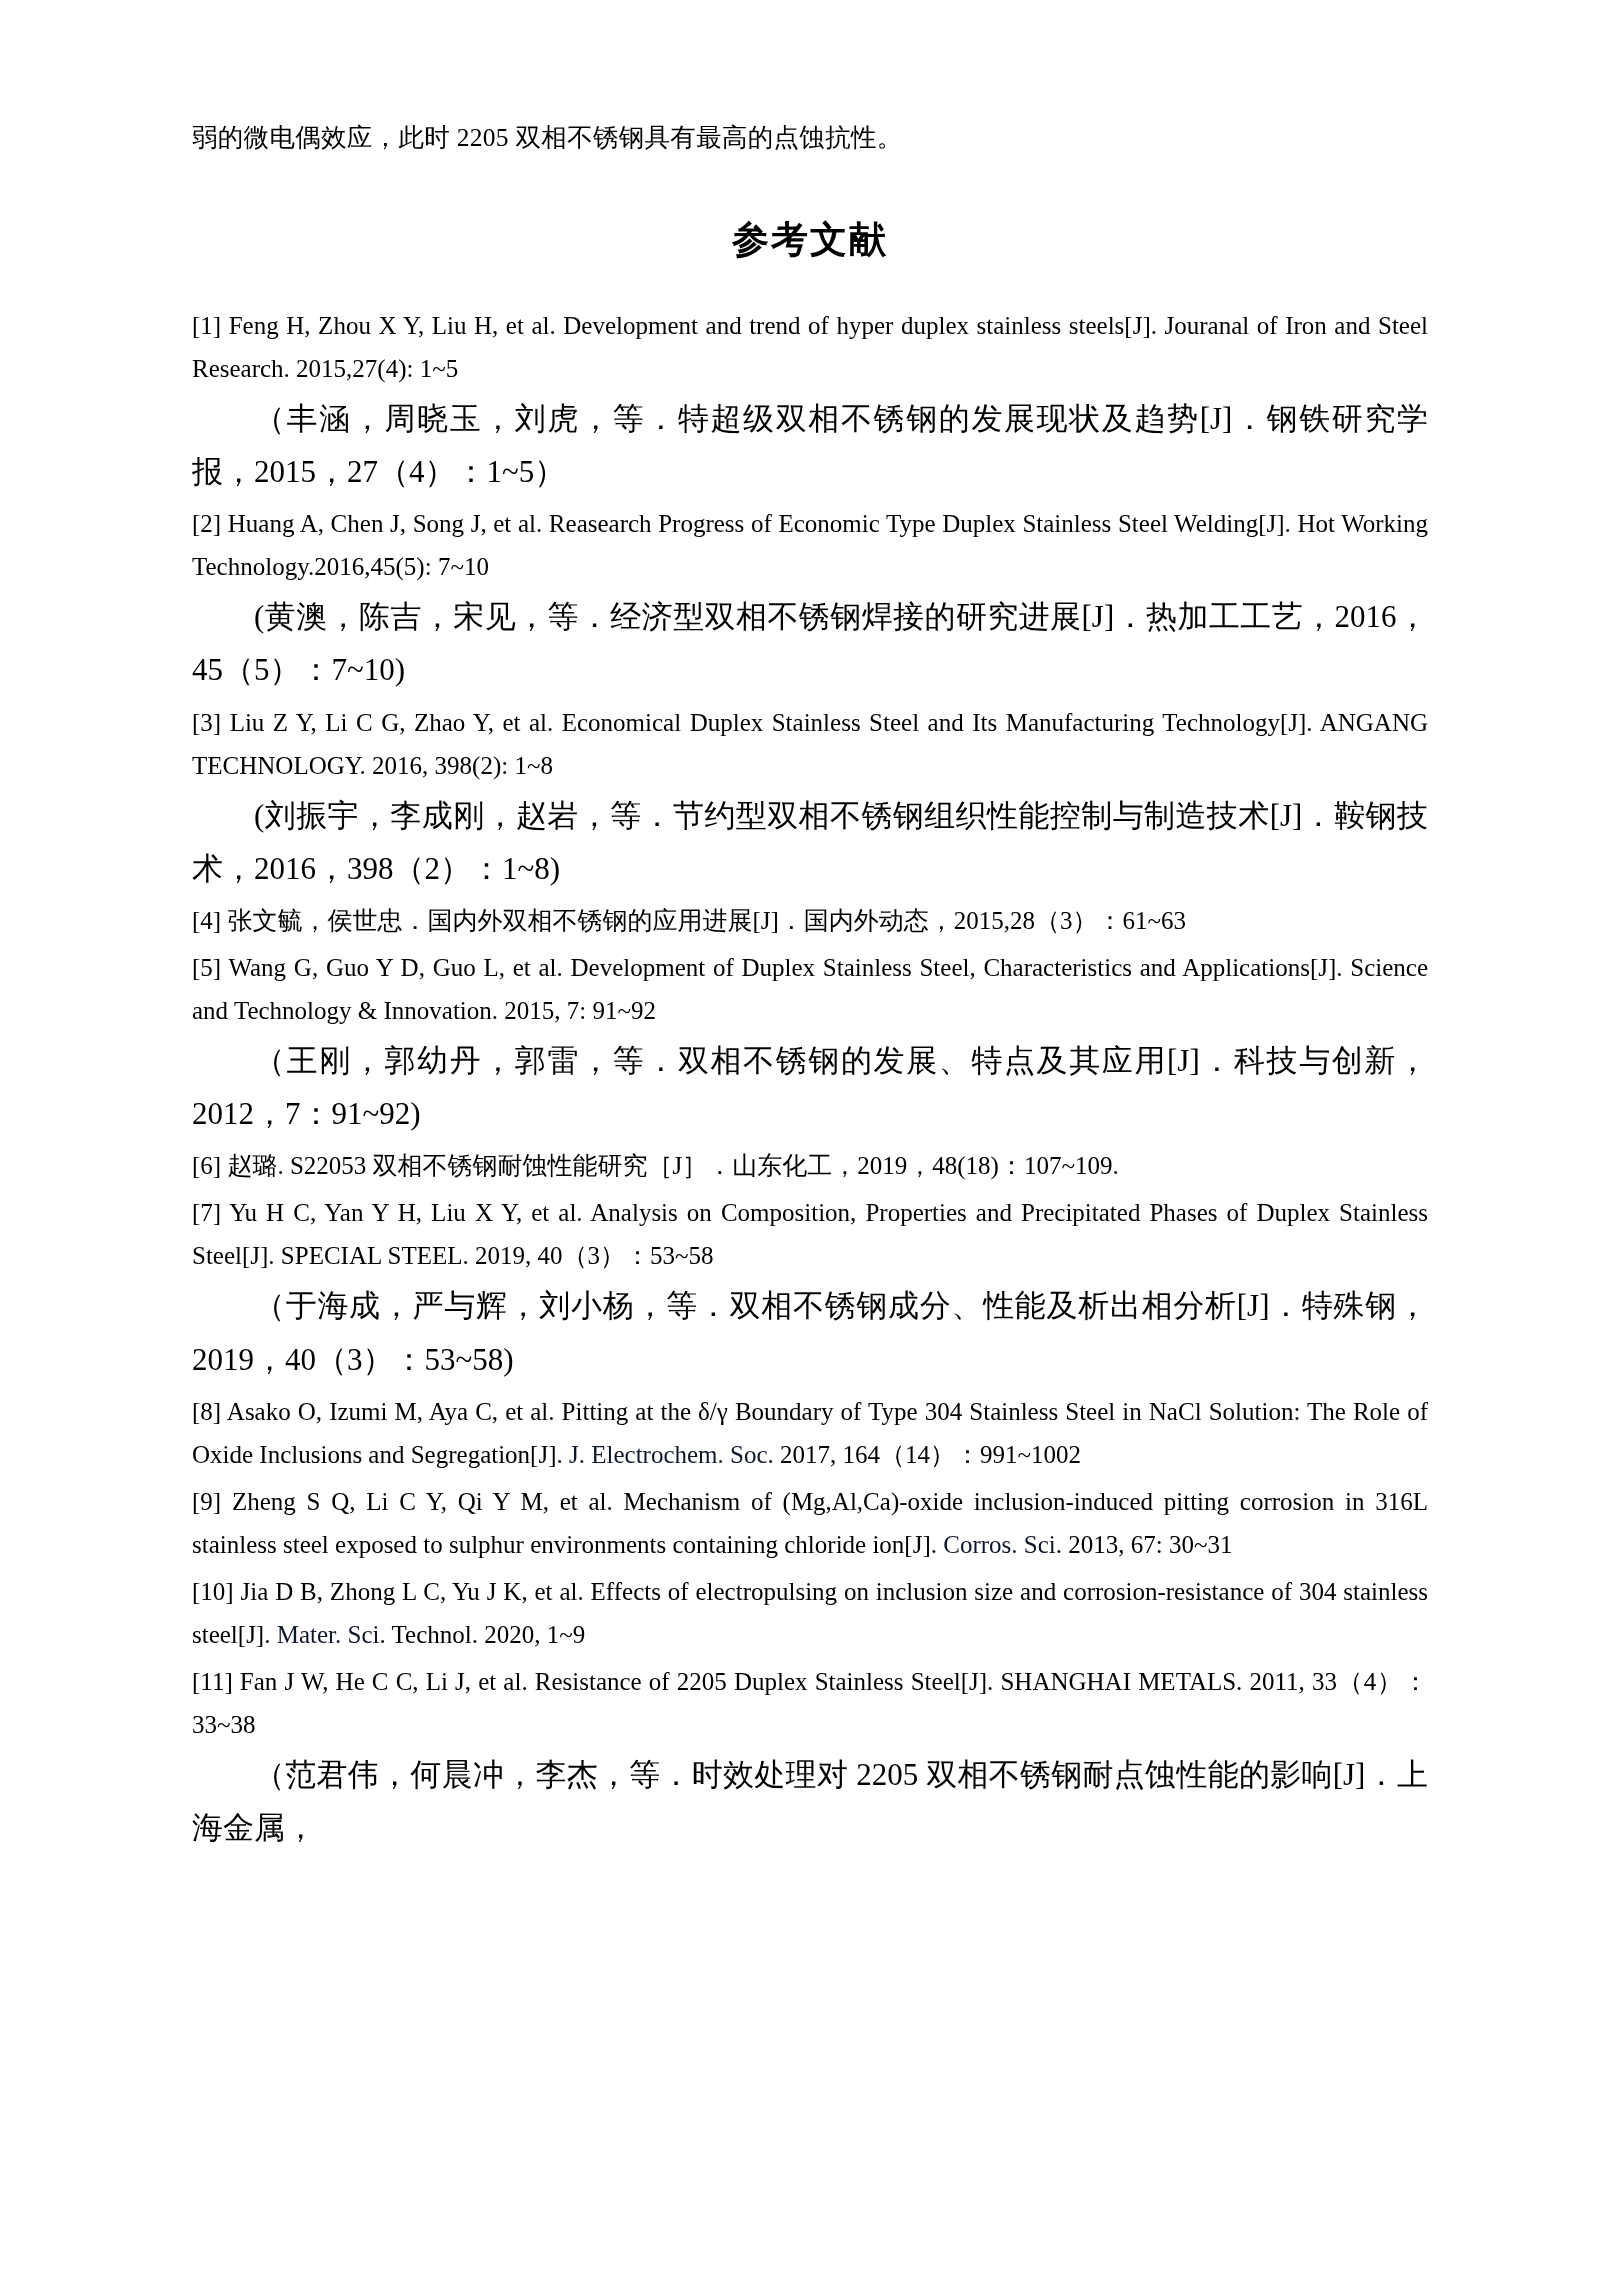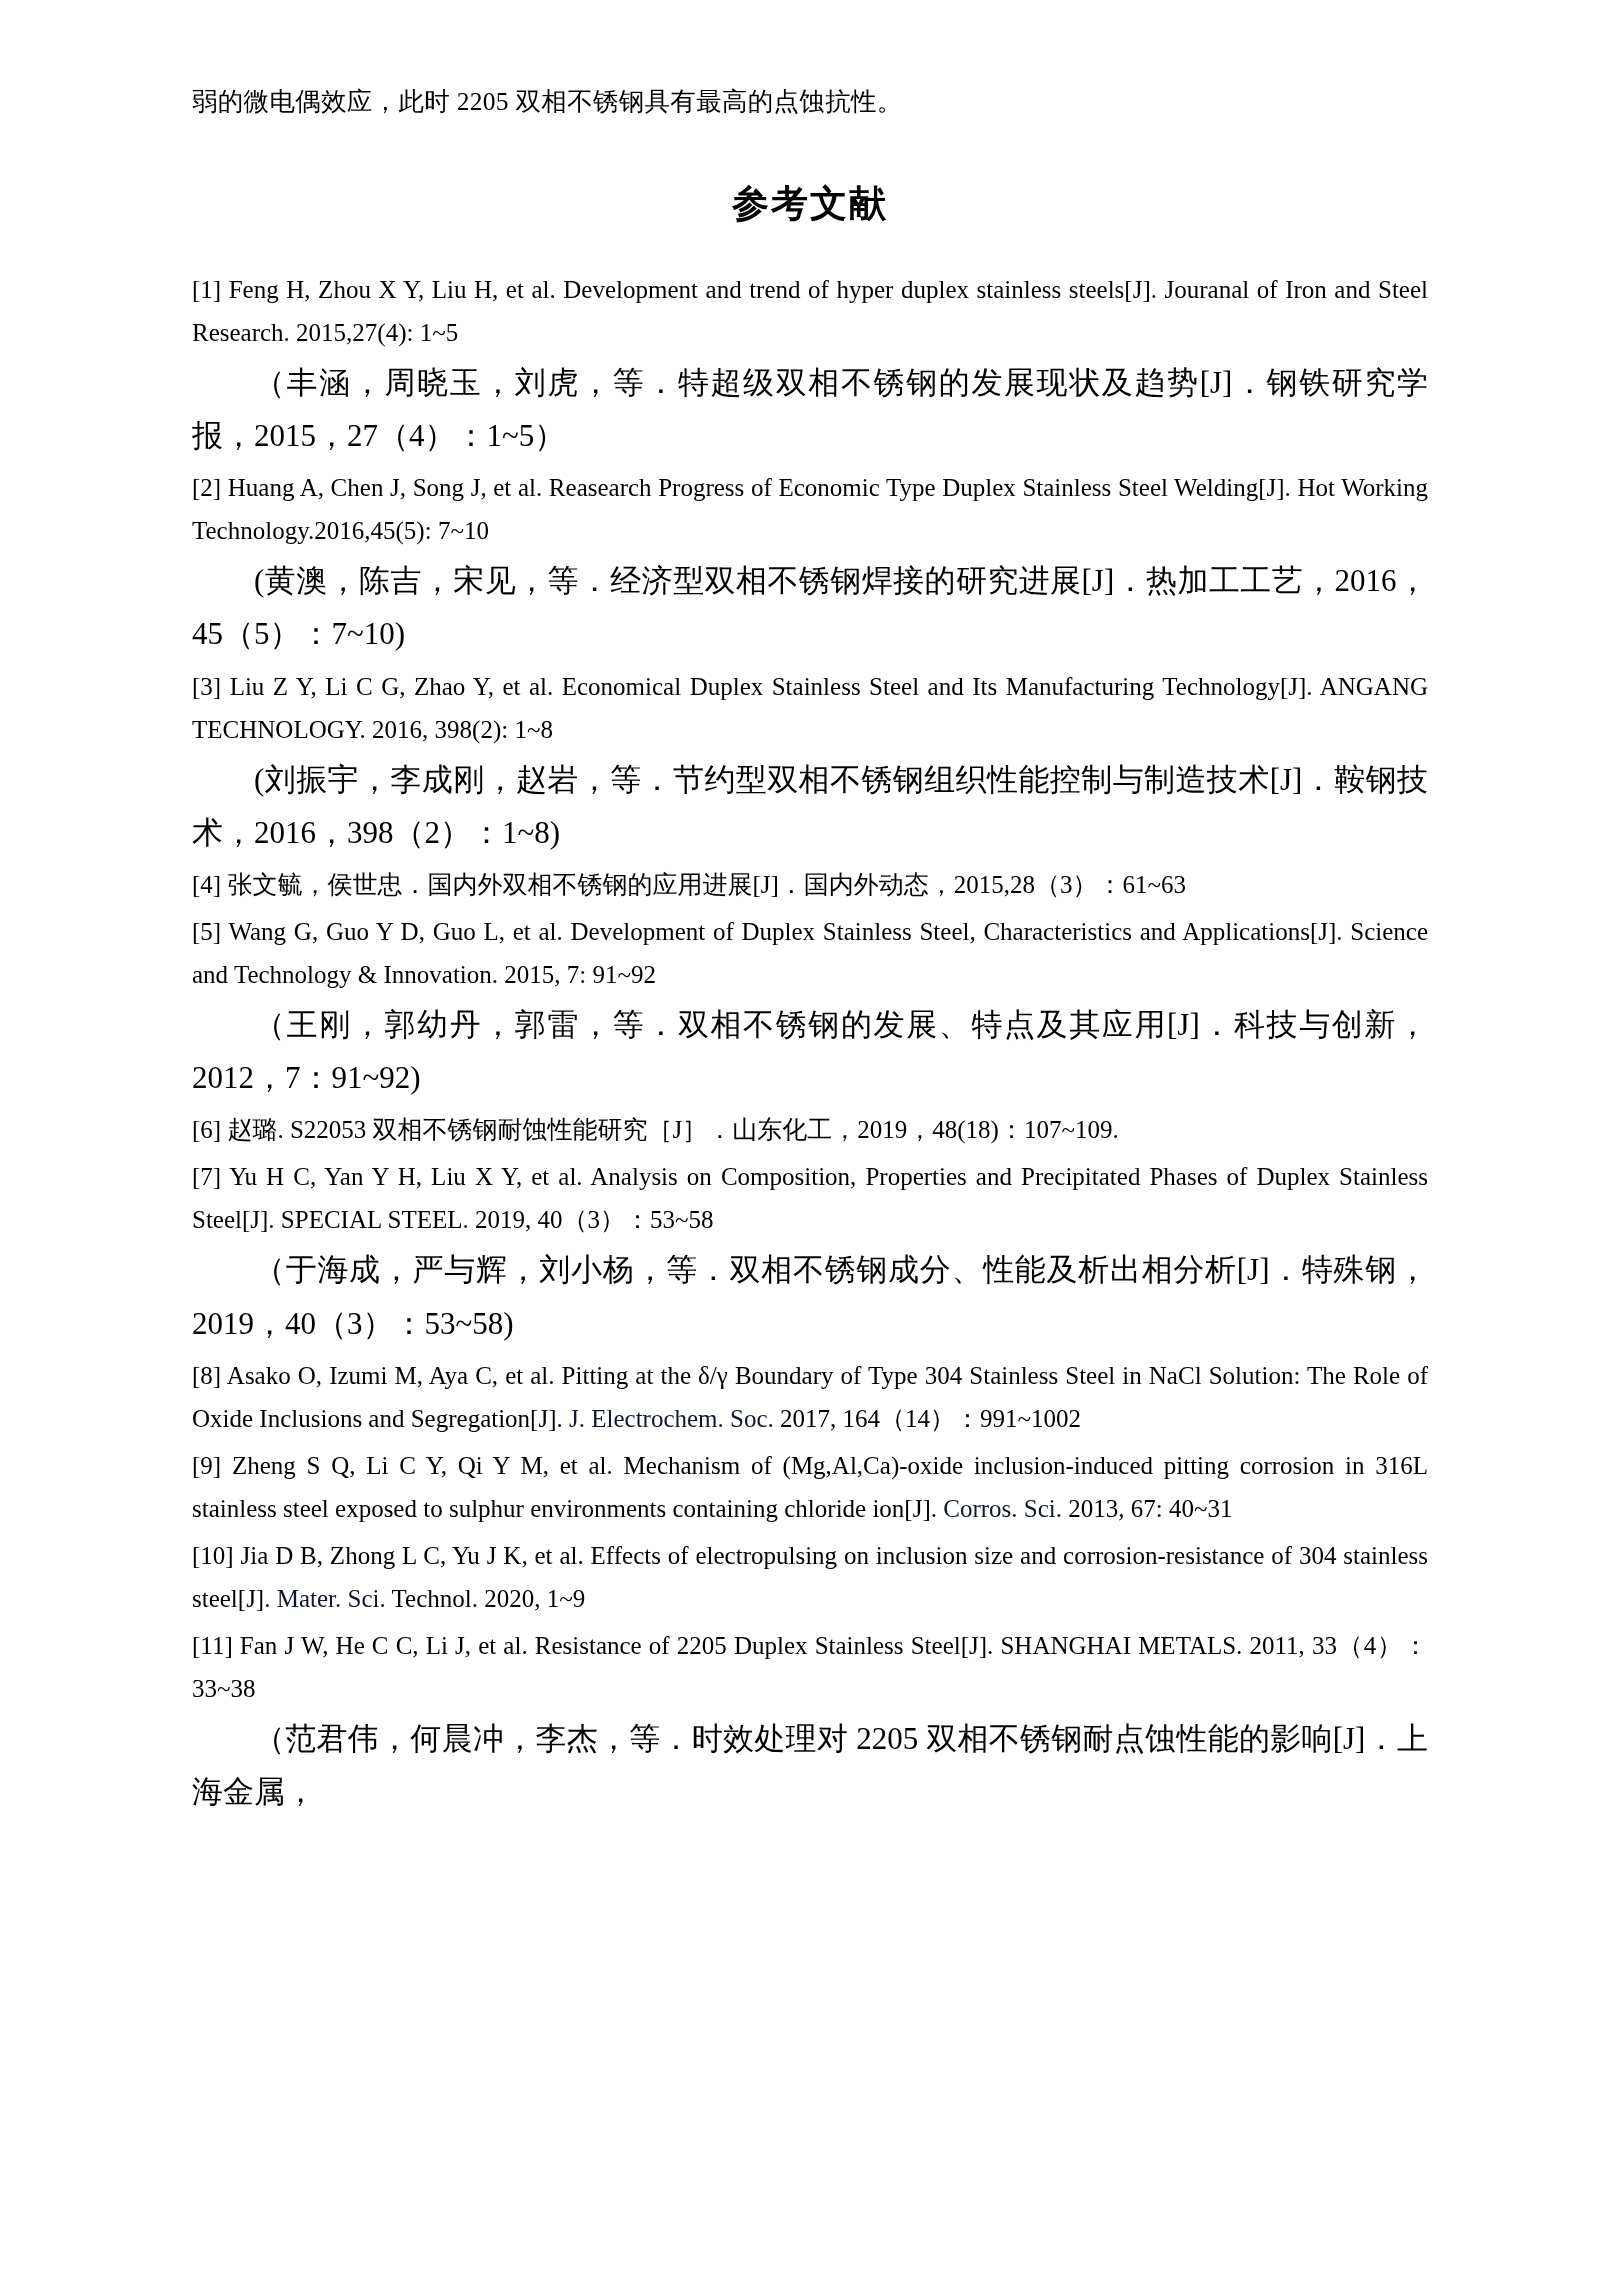--- a/index.html
+++ b/index.html
@@ -6,21 +6,21 @@
     margin: 0;
     padding: 0;
     background: #ffffff;
   }
   .page {
     width: 1620px;
     height: 2087px;
     background: #ffffff;
     position: relative;
     box-sizing: border-box;
-    padding: 82px 192px 147px 192px;
+    padding: 118px 192px 147px 192px;
     font-family: "Liberation Serif", serif;
     color: #000000;
   }
   .lead-line {
     font-size: 25.5px;
     line-height: 1.55;
     letter-spacing: 0.3px;
     margin: 0 0 57px 0;
   }
   h1.refs-title {
@@ -97,21 +97,21 @@
   <div class="block">
     <p class="ref en">[7]  Yu H C, Yan Y H, Liu X Y, et al. Analysis on Composition, Properties and Precipitated Phases of Duplex Stainless Steel[J]. SPECIAL STEEL. 2019, 40（3）：53~58</p>
     <p class="ref-cn indent">（于海成，严与辉，刘小杨，等．双相不锈钢成分、性能及析出相分析[J]．特殊钢，2019，40（3）：53~58)</p>
   </div>
 
   <div class="block">
     <p class="ref en"><span>[8]  Asako O, Izumi M, Aya C, et al. Pitting at the δ/γ Boundary of Type 304 Stainless Steel in NaCl Solution: The Role of Oxide Inclusions and Segregation[J]. </span><span class="red">J. Electrochem. Soc</span><span>. 2017, 164（14）：991~1002</span></p>
   </div>
 
   <div class="block">
-    <p class="ref en"><span>[9] Zheng S Q, Li C Y, Qi Y M, et al. Mechanism of (Mg,Al,Ca)-oxide inclusion-induced pitting corrosion in 316L stainless steel exposed to sulphur environments containing chloride ion[J]. </span><span class="red">Corros. Sci</span><span>. 2013, 67: 40~31</span></p>
+    <p class="ref en"><span>[9] Zheng S Q, Li C Y, Qi Y M, et al. Mechanism of (Mg,Al,Ca)-oxide inclusion-induced pitting corrosion in 316L stainless steel exposed to sulphur environments containing chloride ion[J]. </span><span class="red">Corros. Sci</span><span>. 2013, 67: 30~31</span></p>
   </div>
 
   <div class="block">
     <p class="ref en"><span>[10] Jia D B, Zhong L C, Yu J K, et al. Effects of electropulsing on inclusion size and corrosion-resistance of 304 stainless steel[J]. </span><span class="red">Mater. Sci</span><span>. Technol. 2020, 1~9</span></p>
   </div>
 
   <div class="block">
     <p class="ref en">[11] Fan J W, He C C, Li J, et al. Resistance of 2205 Duplex Stainless Steel[J]. SHANGHAI METALS. 2011, 33（4）：33~38</p>
     <p class="ref-cn indent">（范君伟，何晨冲，李杰，等．时效处理对 2205 双相不锈钢耐点蚀性能的影响[J]．上海金属，</p>
   </div>

